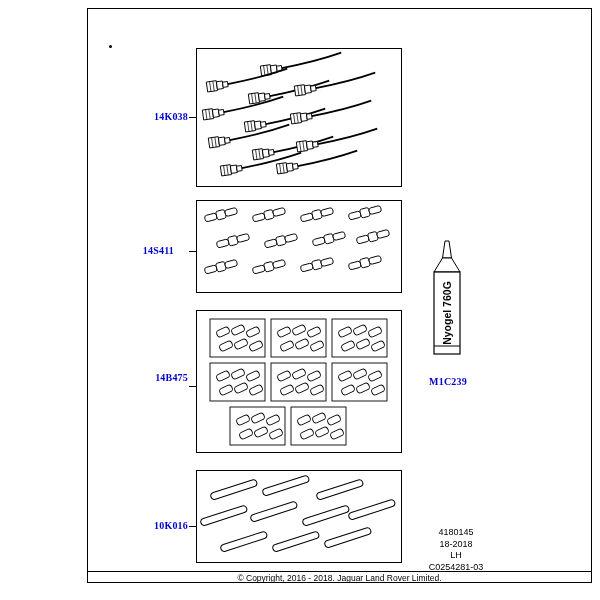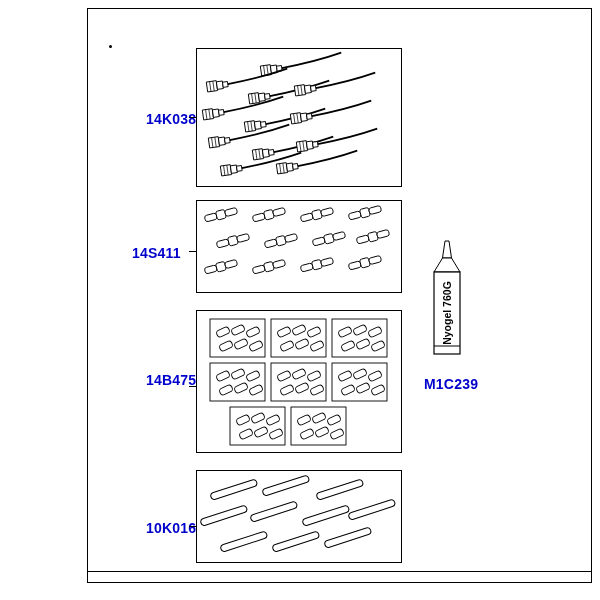--- a/index.html
+++ b/index.html
@@ -6,24 +6,24 @@
   body{
     width:600px;height:600px;background:#ffffff;
     font-family:"Liberation Sans",sans-serif;color:#000;
     -webkit-font-smoothing:antialiased;
   }
   .sheet{position:relative;width:600px;height:600px;overflow:hidden;}
   .outer{position:absolute;left:87px;top:8px;width:503px;height:573px;border:1px solid #000;}
   .pbox{position:absolute;border:1px solid #000;background:#fff;}
   .pbox svg{display:block;}
   .part-label{
-    position:absolute;color:#0000cd;font-size:14px;font-weight:bold;
-    width:42px;text-align:right;letter-spacing:.2px;cursor:pointer;
+    position:absolute;color:#0000cd;font-size:10px;font-weight:bold;
+    width:42px;text-align:right;letter-spacing:.2px;cursor:pointer;font-family:Liberation Serif, serif;
   }
-  .part-label.center{width:48px;}
+  .part-label.center{text-align:center;width:48px;}
   .leader{position:absolute;height:0;border-top:1px solid #000;}
   .tubeWrap{position:absolute;left:425px;top:240px;width:44px;height:125px;}
   .refblock{position:absolute;left:412px;top:527px;width:88px;font-size:9px;line-height:11.5px;text-align:center;}
   .footer-line{position:absolute;left:87px;top:571px;width:505px;border-top:1px solid #000;}
   .copyright{position:absolute;left:87px;top:572.5px;width:505px;text-align:center;font-size:8.5px;}
   .dot{position:absolute;left:109px;top:45px;width:3px;height:3px;background:#000;border-radius:50%;}
   svg text{font-family:"Liberation Sans",sans-serif;}
 </style>
 </head>
 <body>
@@ -144,16 +144,23 @@
   <div class="leader" style="left:189px;top:251px;width:7px"></div>
 
   <div class="part-label" style="left:146px;top:372px">14B475</div>
   <div class="leader" style="left:189px;top:386px;width:7px"></div>
 
   <div class="part-label center" style="left:424px;top:376px">M1C239</div>
 
   <div class="part-label" style="left:146px;top:520px">10K016</div>
   <div class="leader" style="left:189px;top:526px;width:7px"></div>
 
+  <div class="refblock">
+    <div>4180145</div>
+    <div>18-2018</div>
+    <div>LH</div>
+    <div>C0254281-03</div>
+  </div>
 
   <div class="footer-line"></div>
+  <div class="copyright">© Copyright, 2016 - 2018. Jaguar Land Rover Limited.</div>
 
 </div>
 
 </body></html>

